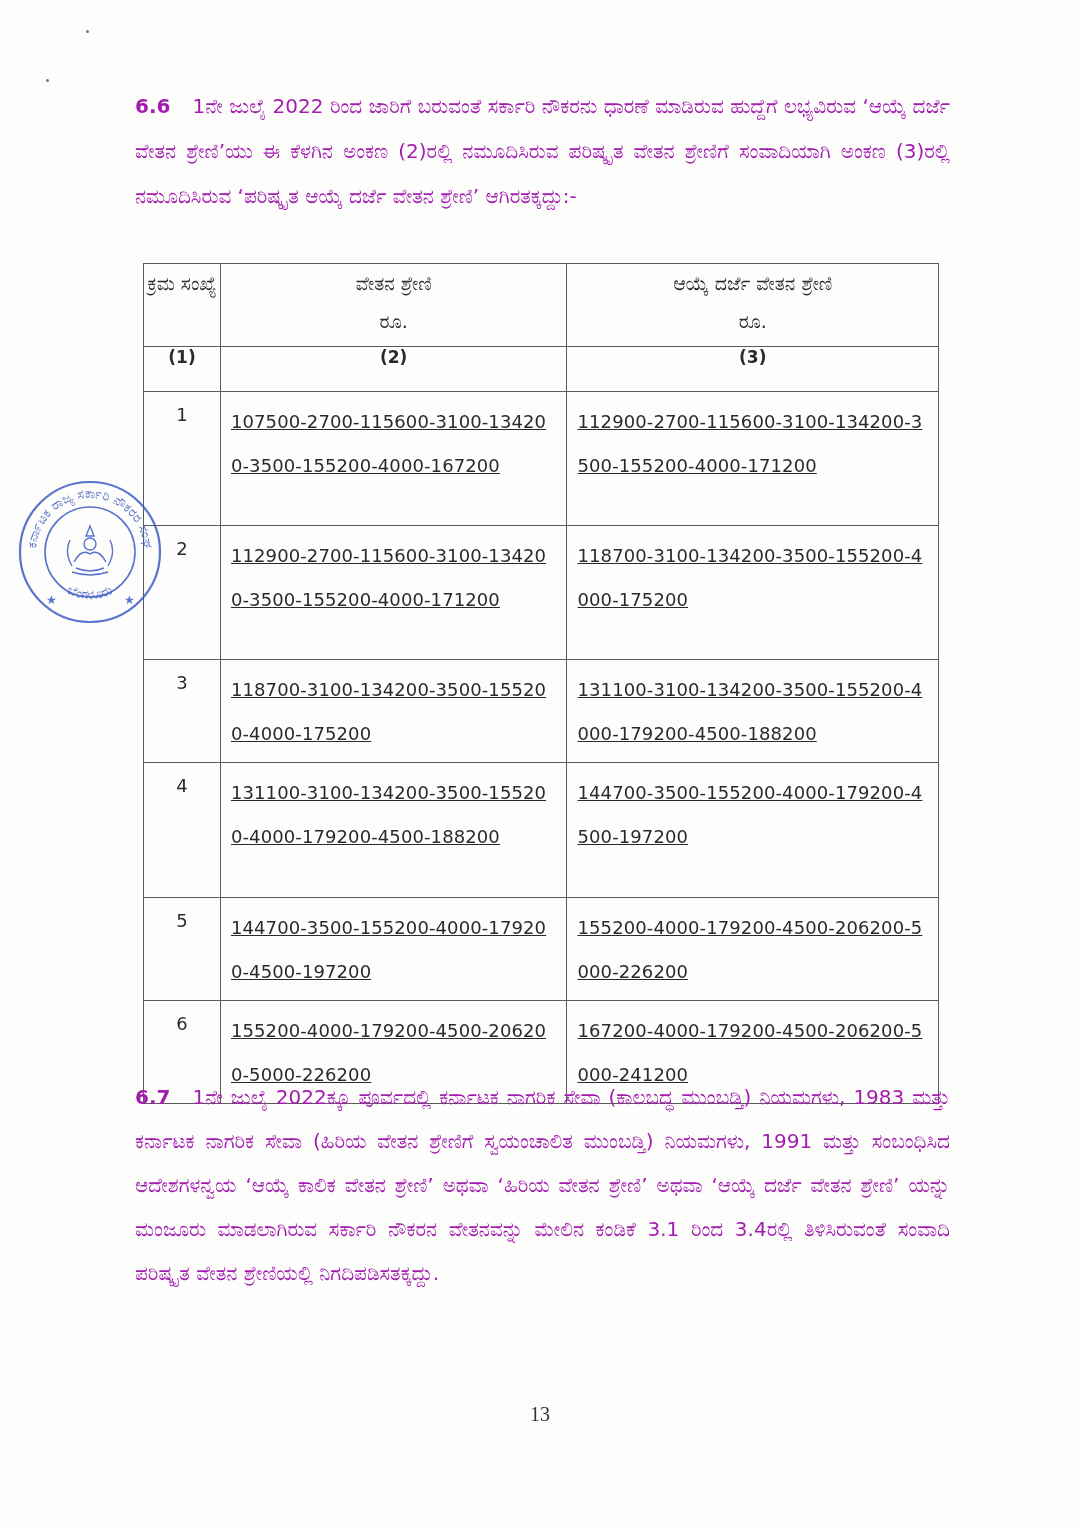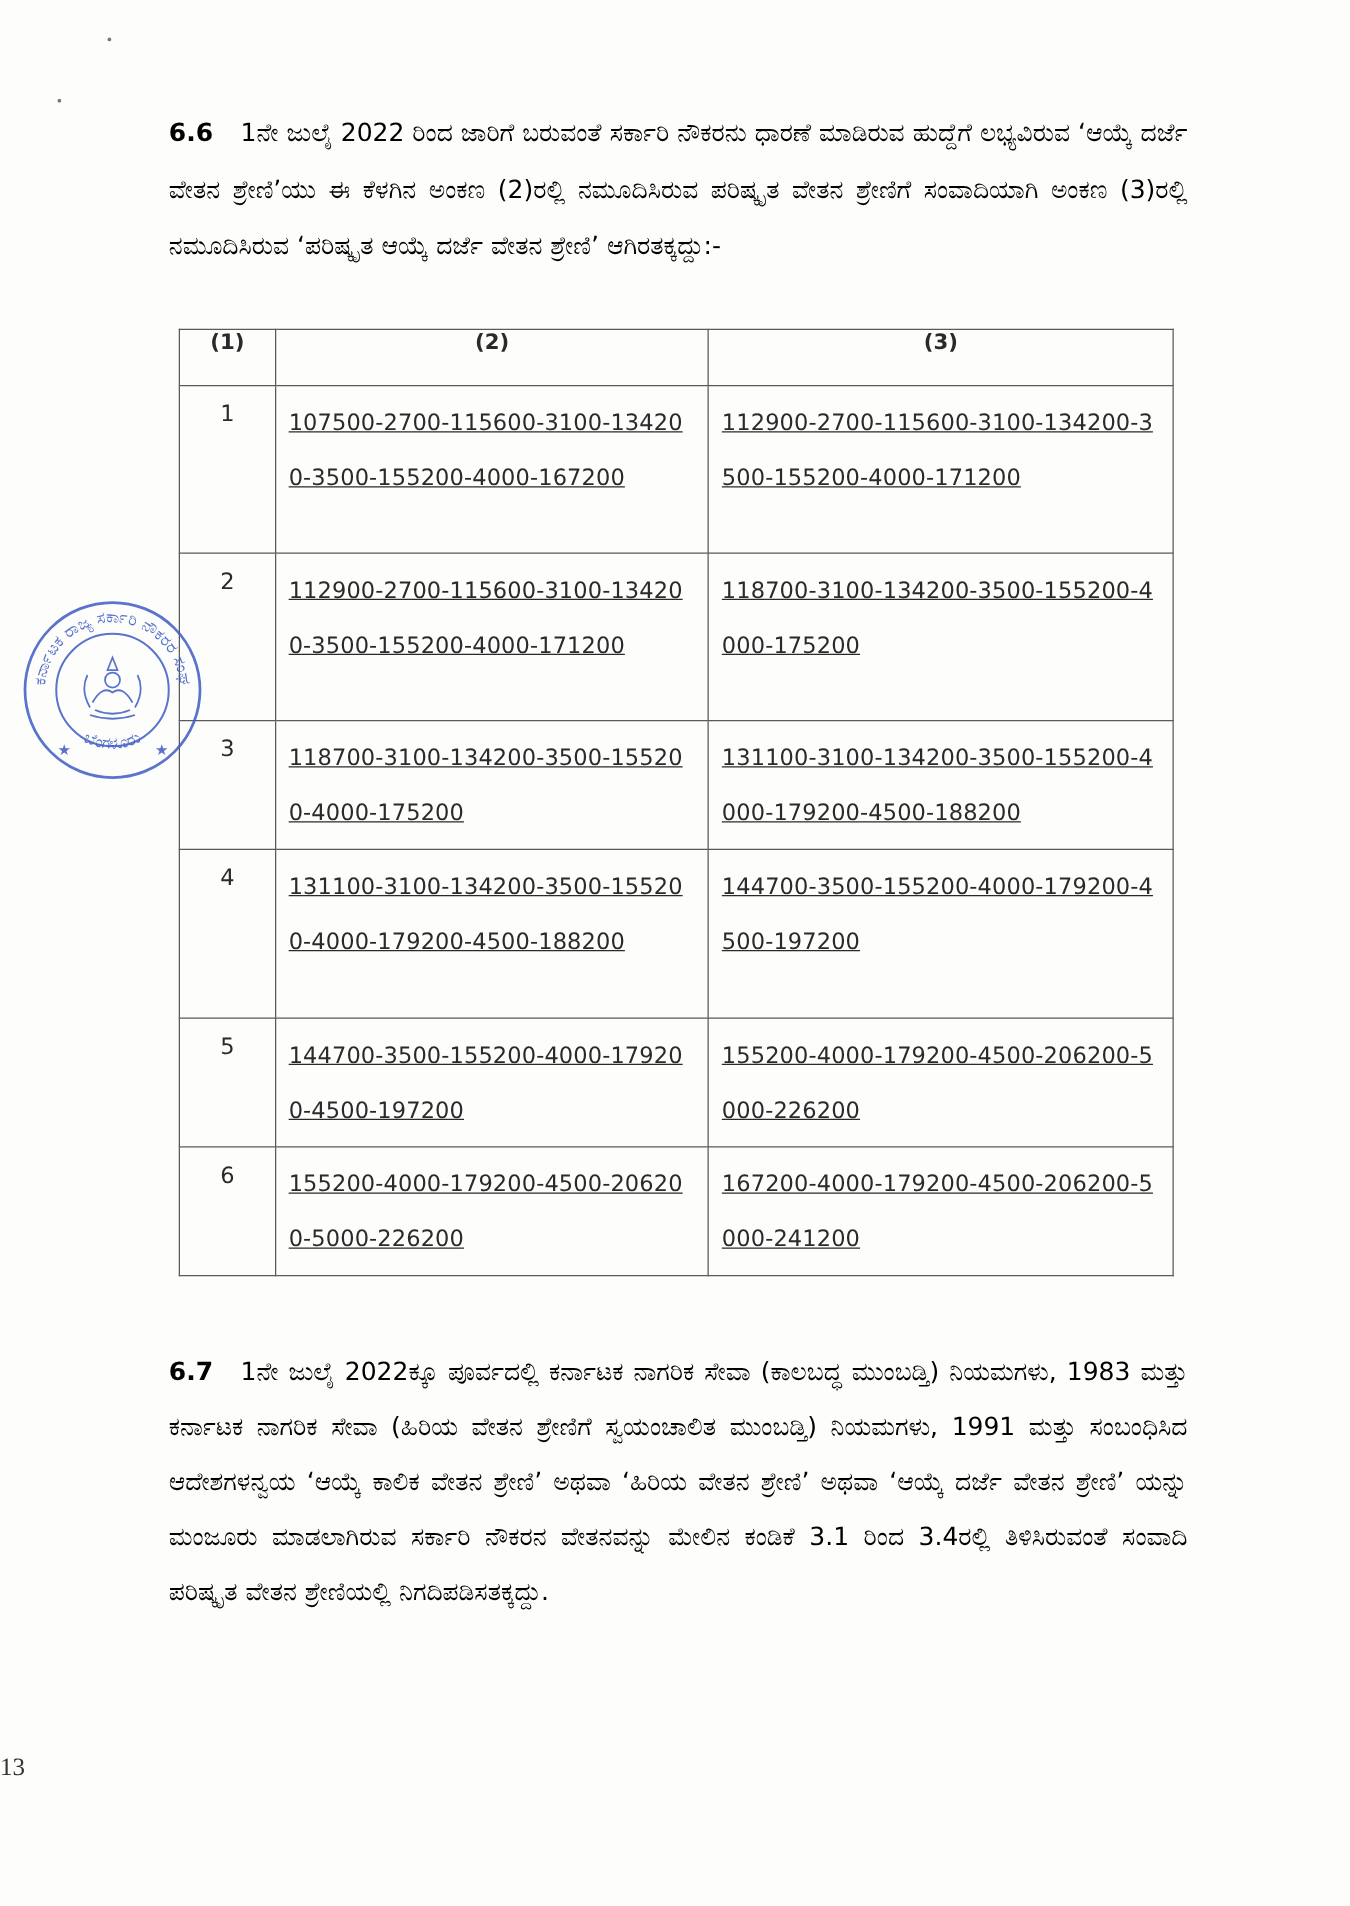--- a/index.html
+++ b/index.html
@@ -11,21 +11,21 @@
     font-family: "DejaVu Sans", "Liberation Sans", sans-serif;
     color: #1e1e1e;
   }
   .para {
     position: absolute;
     left: 135px;
     width: 815px;
     font-size: 20px;
     line-height: 45px;
     text-align: justify;
-    color: #000000;
+    color: #a21caf;
   }
   .para .num { font-weight: bold; margin-right: 22px; }
   #p66 { top: 84px; }
   #p67 { top: 1075px; line-height: 44px; }
 
   table.pay {
     position: absolute;
     left: 143px; top: 263px;
     width: 796px;
     border-collapse: collapse;
@@ -47,41 +47,52 @@
   .rh1 { height: 134px; } .rh2 { height: 134px; } .rh3 { height: 92px; }
   .rh4 { height: 135px; } .rh5 { height: 89px; } .rh6 { height: 85px; }
   .wrapcell { white-space: normal; word-break: break-all; text-decoration: underline; }
 
   .stamp {
     position: absolute; left: 16px; top: 478px;
     width: 148px; height: 148px;
   }
   .page-number {
     position: absolute; left: 0; width: 1080px; top: 1403px;
-    text-align: left; font-family: "Liberation Serif", serif; font-size: 20px; color: #333;
+    text-align: center; font-family: "Liberation Serif", serif; font-size: 20px; color: #333;
   }
   .speck { position: absolute; width: 3px; height: 3px; background: #777; border-radius: 50%; }
 </style>
 </head>
 <body>
 
 <span class="speck" style="left:86px;top:30px;"></span>
 <span class="speck" style="left:46px;top:79px;"></span>
 
 <div class="para" id="p66">
   <span class="num">6.6</span><span>1ನೇ ಜುಲೈ 2022 ರಿಂದ ಜಾರಿಗೆ ಬರುವಂತೆ ಸರ್ಕಾರಿ ನೌಕರನು ಧಾರಣೆ ಮಾಡಿರುವ ಹುದ್ದೆಗೆ ಲಭ್ಯವಿರುವ ‘ಆಯ್ಕೆ ದರ್ಜೆ ವೇತನ ಶ್ರೇಣಿ’ಯು ಈ ಕೆಳಗಿನ ಅಂಕಣ (2)ರಲ್ಲಿ ನಮೂದಿಸಿರುವ ಪರಿಷ್ಕೃತ ವೇತನ ಶ್ರೇಣಿಗೆ ಸಂವಾದಿಯಾಗಿ ಅಂಕಣ (3)ರಲ್ಲಿ ನಮೂದಿಸಿರುವ ‘ಪರಿಷ್ಕೃತ ಆಯ್ಕೆ ದರ್ಜೆ ವೇತನ ಶ್ರೇಣಿ’ ಆಗಿರತಕ್ಕದ್ದು:-</span>
 </div>
 
 <table class="pay">
   <colgroup>
       <col class="c1">
       <col class="c2">
       <col class="c3">
     </colgroup>
   <thead>
+    <tr class="hdr">
+      <th><span>ಕ್ರಮ ಸಂಖ್ಯೆ</span></th>
+      <th>
+          <div>ವೇತನ ಶ್ರೇಣಿ</div>
+          <div>ರೂ.</div>
+        </th>
+      <th>
+          <div>ಆಯ್ಕೆ ದರ್ಜೆ ವೇತನ ಶ್ರೇಣಿ</div>
+          <div>ರೂ.</div>
+        </th>
+    </tr>
     <tr class="colnum">
       <th>(1)</th>
       <th>(2)</th>
       <th>(3)</th>
     </tr>
   </thead>
   <tbody>
     <tr class="row rh1">
       <td class="sl">1</td>
       <td class="val wrapcell">107500-2700-115600-3100-134200-3500-155200-4000-167200</td>

